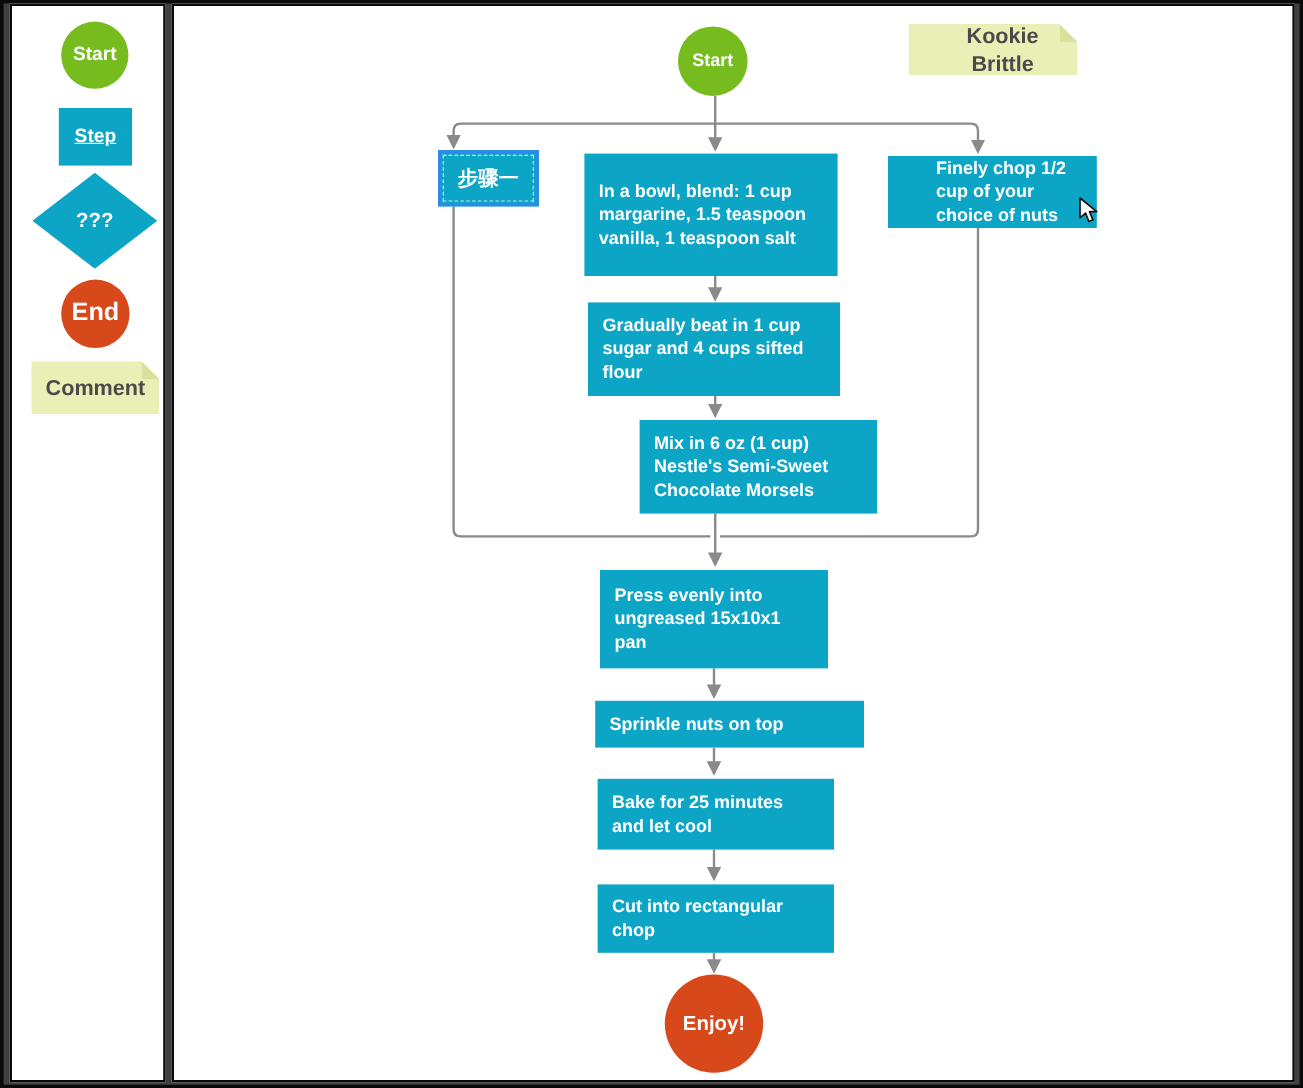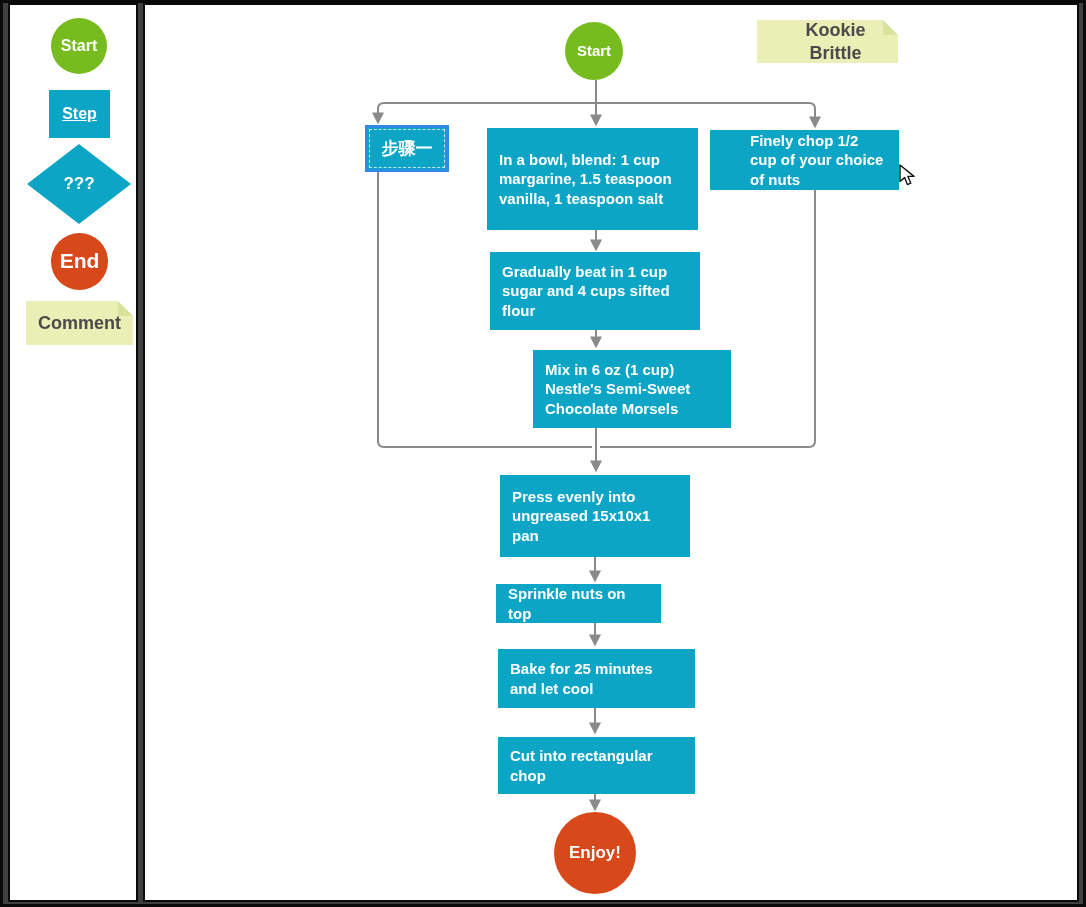--- a/index.html
+++ b/index.html
@@ -92,29 +92,29 @@
   </svg>
 
   <div class="node circle green" style="left:565px; top:22px; width:58px; height:58px;">Start</div>
 
   <div class="node comment" style="left:757px; top:20px; width:141px; height:43px;padding-left:28px;">Kookie Brittle</div>
 
   <div class="node selected" style="left:337px; top:125px; width:84px; height:47px;margin-left:28px;">步骤一</div>
 
   <div class="node" style="left:487px; top:128px; width:211px; height:102px;">In a bowl, blend: 1 cup margarine, 1.5 teaspoon vanilla, 1 teaspoon salt</div>
 
-  <div class="node" style="left:710px; top:130px; width:189px; height:60px;padding-left:40px;">Finely chop 1/2 cup of your choice of nuts</div>
+  <div class="node" style="left:740px; top:130px; width:174px; height:60px;padding-left:40px;">Finely chop 1/2 cup of your choice of nuts</div>
 
   <div class="node" style="left:490px; top:252px; width:210px; height:78px;">Gradually beat in 1 cup sugar and 4 cups sifted flour</div>
 
   <div class="node" style="left:497px; top:350px; width:198px; height:78px;margin-left:36px;">Mix in 6 oz (1 cup) Nestle's Semi-Sweet Chocolate Morsels</div>
 
   <div class="node" style="left:500px; top:475px; width:190px; height:82px;">Press evenly into ungreased 15x10x1 pan</div>
 
-  <div class="node" style="left:496px; top:584px; width:165px; height:39px;">Sprinkle nuts on top</div>
+  <div class="node" style="left:496px; top:584px; width:224px; height:39px;">Sprinkle nuts on top</div>
 
   <div class="node" style="left:498px; top:649px; width:197px; height:59px;">Bake for 25 minutes and let cool</div>
 
   <div class="node" style="left:498px; top:737px; width:197px; height:57px;">Cut into rectangular chop</div>
 
   <div class="node circle red" style="left:554px; top:812px; width:82px; height:82px; font-size:17px;">Enjoy!</div>
 
   <svg id="cursor" width="20" height="23" viewBox="0 0 20 23">
     <path d="M2 1 L2 17.5 L6.6 13.6 L9.4 20.6 L12.8 19.2 L9.9 12.4 L16 12.4 Z" fill="#fff" stroke="#111" stroke-width="1.4" stroke-linejoin="round"></path>
   </svg>

